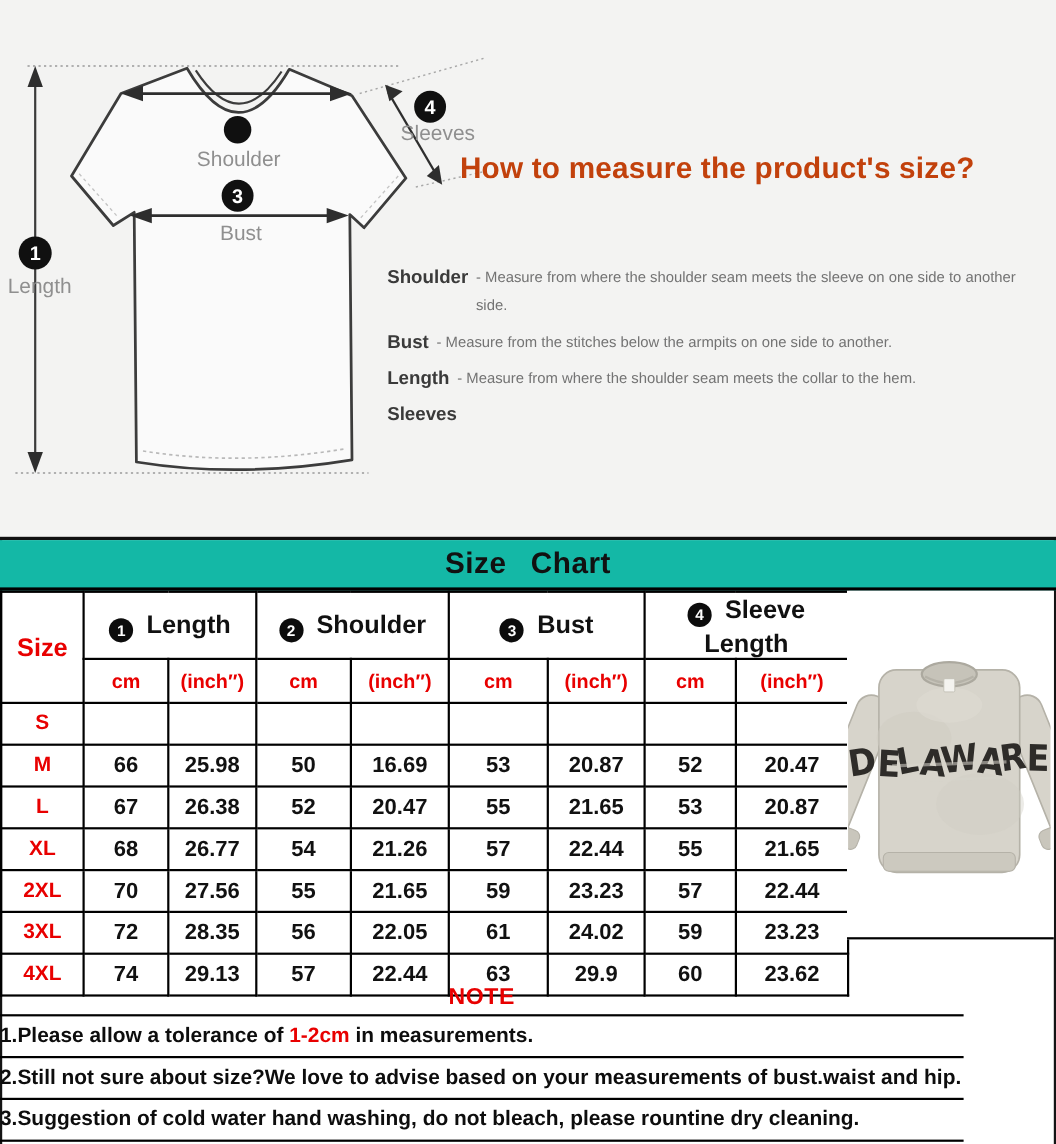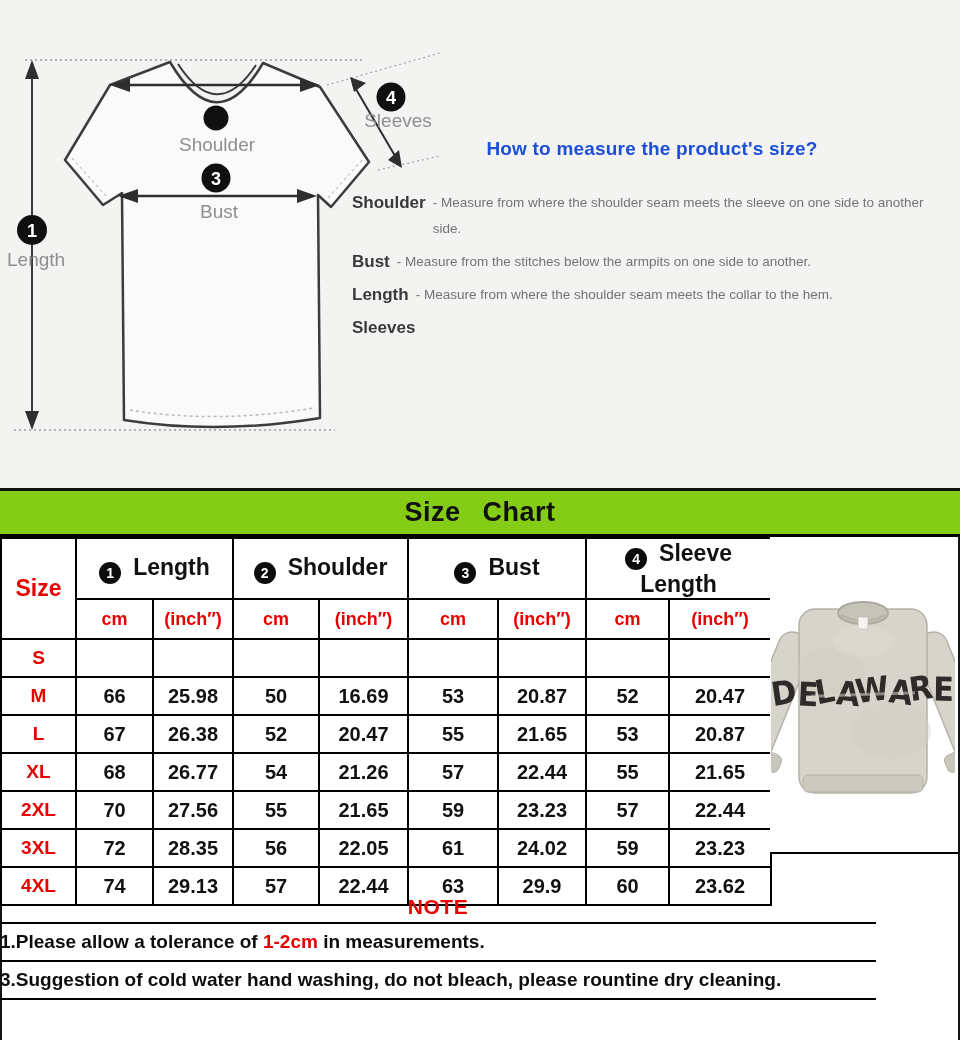--- a/index.html
+++ b/index.html
@@ -6,27 +6,27 @@
   body{font-family:"Liberation Sans",sans-serif;background:#fff;}
   #page{position:relative;width:960px;height:1040px;background:#fff;overflow:hidden;}
   
   #page .edge-right{position:absolute;top:0;right:0;width:2px;height:1040px;background:#141414;}
   #page .edge-left{position:absolute;top:55px;left:0;width:2px;height:985px;background:#141414;}
 
   
   .top-section{position:absolute;left:0;top:0;width:960px;height:488px;background:#f3f3f2;border-bottom:3px solid #111;}
   .diagram-svg{position:absolute;left:0;top:38px;}
   .instructions{position:absolute;left:352px;top:138px;width:600px;}
-  .howto-title{font-size:19px;font-weight:700;color:#1d4ed8;text-align:center;margin:0 0 30px 0;letter-spacing:.2px;}
+  .howto-title{font-size:27px;font-weight:700;color:#c2410c;text-align:center;margin:0 0 70px 0;letter-spacing:.2px;}
   .instr-row{display:grid;grid-template-columns:auto 1fr;column-gap:7px;margin-bottom:7px;}
   .instr-term{font-size:17px;font-weight:700;color:#3a3a3a;line-height:26px;}
   .instr-desc{font-size:13.5px;color:#737373;line-height:26px;}
 
   
-  .size-chart-bar{position:absolute;left:0;top:491px;width:960px;height:43px;background:#84cc16;border-bottom:3px solid #000;display:flex;align-items:center;justify-content:center;}
+  .size-chart-bar{position:absolute;left:0;top:491px;width:960px;height:43px;background:#14b8a6;border-bottom:3px solid #000;display:flex;align-items:center;justify-content:center;}
   .size-chart-title{font-size:27px;font-weight:700;color:#111;word-spacing:14px;letter-spacing:.5px;}
 
   
   table.size-table{position:absolute;left:0;top:537px;width:770px;border-collapse:collapse;table-layout:fixed;}
   .size-table th,.size-table td{border:2px solid #000;text-align:center;padding:0;font-weight:700;color:#111;}
   .size-table thead tr.group-row th{height:46px;font-size:23px;}
   .size-table thead tr.unit-row th{height:38px;font-size:18px;color:#e80000;}
   .size-table th.size-head{font-size:23px;color:#e80000;}
   .size-table tbody td{height:36px;font-size:20px;}
   .size-table tbody td.size-cell{color:#e80000;font-size:19px;}
@@ -266,16 +266,17 @@
       <rect x="60" y="126" width="80" height="2.5" fill="#d7d4cb" opacity="0.45" transform="rotate(-2 100 127)"></rect>
     </svg>
   </div>
 
   <div class="note-section">
     <div class="note-bar">
       <span class="note-title">NOTE</span>
     </div>
     <div id="note-rows">
         <div class="note-row"><span>1.Please allow a tolerance of </span><span class="note-red">1-2cm</span><span> in measurements.</span></div>
+        <div class="note-row"><span>2.Still not sure about size?We love to advise based on your measurements of bust.waist and hip.</span><span class="note-red"></span><span></span></div>
         <div class="note-row"><span>3.Suggestion of cold water hand washing, do not bleach, please rountine dry cleaning.</span><span class="note-red"></span><span></span></div>
       </div>
   </div>
 </div>
 
 </body></html>

